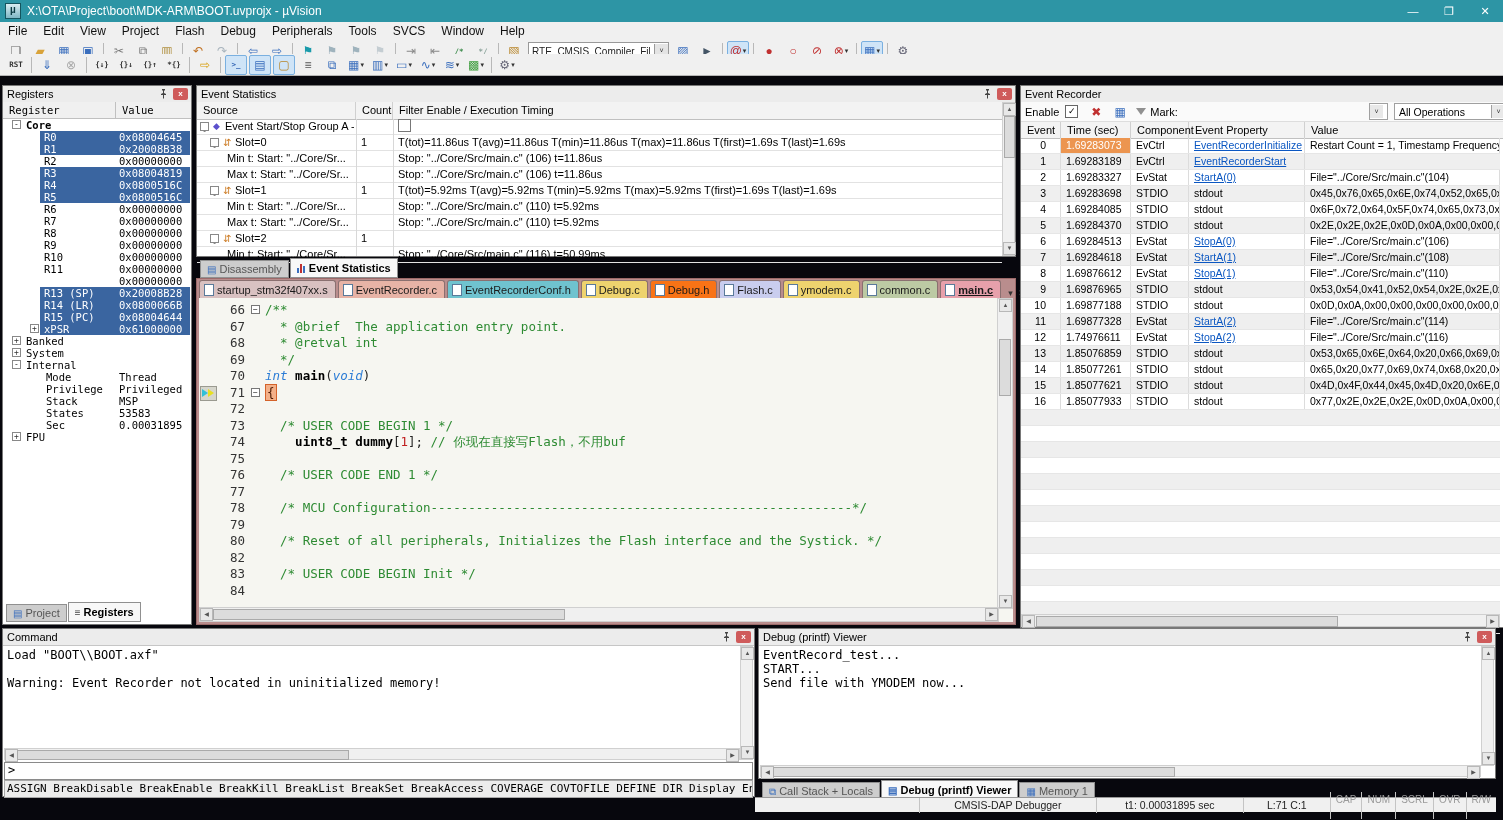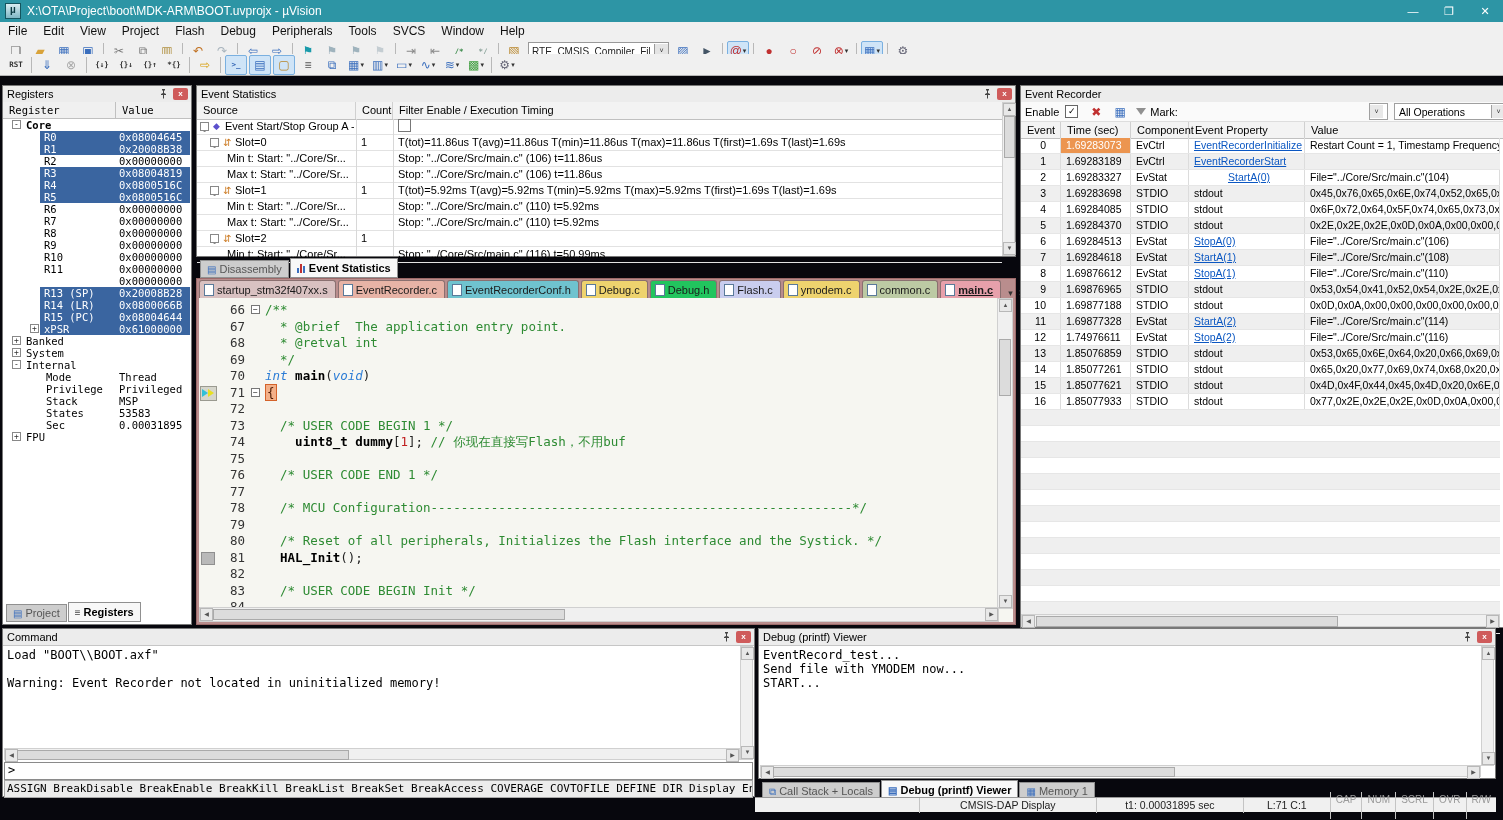--- a/index.html
+++ b/index.html
@@ -569,21 +569,21 @@
         <span>EventRecorder.c</span>
       </span>
       <span class="edtab" style="background: rgb(111, 195, 207);">
         <span class="docicn"></span>
         <span>EventRecorderConf.h</span>
       </span>
       <span class="edtab" style="background: rgb(238, 211, 110);">
         <span class="docicn"></span>
         <span>Debug.c</span>
       </span>
-      <span class="edtab" style="background: #22c55e;">
+      <span class="edtab" style="background: #f97316;">
         <span class="docicn"></span>
         <span>Debug.h</span>
       </span>
       <span class="edtab" style="background: rgb(201, 205, 238);">
         <span class="docicn"></span>
         <span>Flash.c</span>
       </span>
       <span class="edtab" style="background: rgb(238, 211, 110);">
         <span class="docicn"></span>
         <span>ymodem.c</span>
@@ -611,21 +611,20 @@
         <div class="cl"><span class="execmark"><i class="a1"></i><i class="a2"></i></span><span class="lnum">71</span><span class="fold">−</span><span class="ctext"><span class="c-cur">{</span></span></div>
         <div class="cl"><span class="lnum">72</span><span class="ctext"></span></div>
         <div class="cl"><span class="lnum">73</span><span class="ctext"><span class="c-cm">  /* USER CODE BEGIN 1 */</span></span></div>
         <div class="cl"><span class="lnum">74</span><span class="ctext"><span class="c-pl">    </span><span class="c-fn">uint8_t dummy</span><span class="c-pl">[</span><span class="c-num">1</span><span class="c-pl">]; </span><span class="c-cm">// 你现在直接写Flash，不用buf</span></span></div>
         <div class="cl"><span class="lnum">75</span><span class="ctext"></span></div>
         <div class="cl"><span class="lnum">76</span><span class="ctext"><span class="c-cm">  /* USER CODE END 1 */</span></span></div>
         <div class="cl"><span class="lnum">77</span><span class="ctext"></span></div>
         <div class="cl"><span class="lnum">78</span><span class="ctext"><span class="c-cm">  /* MCU Configuration--------------------------------------------------------*/</span></span></div>
         <div class="cl"><span class="lnum">79</span><span class="ctext"></span></div>
         <div class="cl"><span class="lnum">80</span><span class="ctext"><span class="c-cm">  /* Reset of all peripherals, Initializes the Flash interface and the Systick. */</span></span></div>
-        <div class="cl"><span class="framemark"></span><span class="lnum">81</span><span class="ctext"><span class="c-pl">  </span><span class="c-fn">HAL_Init</span><span class="c-pl">();</span></span></div>
         <div class="cl"><span class="lnum">82</span><span class="ctext"></span></div>
         <div class="cl"><span class="lnum">83</span><span class="ctext"><span class="c-cm">  /* USER CODE BEGIN Init */</span></span></div>
         <div class="cl"><span class="lnum">84</span><span class="ctext"></span></div>
       </div>
     <div class="sb" style="position:absolute;right:0;top:0;width:14px;bottom:13px;">
       <span class="arr" style="left:1px;top:0;">▲</span>
       <span class="thumb" style="left:1px;top:40px;width:10px;height:55px;"></span>
       <span class="arr" style="left:1px;bottom:0;">▼</span>
     </div>
     <div class="sb" style="position:absolute;left:0;bottom:0;right:14px;height:13px;">
@@ -687,21 +686,21 @@
         <span class=" ellip" style="left: 0px; width: 40px; border-right: 1px solid rgb(220, 220, 220); padding-left: 0px; text-align: right; padding-right: 14px;">1</span>
         <span class=" ellip" style="left: 40px; width: 70px; border-right: 1px solid rgb(220, 220, 220); padding-left: 5px;">1.69283189</span>
         <span class=" ellip" style="left: 110px; width: 58px; border-right: 1px solid rgb(220, 220, 220); padding-left: 5px;">EvCtrl</span>
         <span class="erlink ellip" style="left: 168px; width: 116px; border-right: 1px solid rgb(220, 220, 220); padding-left: 5px;">EventRecorderStart</span>
         <span class=" ellip" style="left: 284px; width: 195px; border-right: 1px solid rgb(220, 220, 220); padding-left: 5px;"></span>
       </div>
       <div class="errow">
         <span class=" ellip" style="left: 0px; width: 40px; border-right: 1px solid rgb(220, 220, 220); padding-left: 0px; text-align: right; padding-right: 14px;">2</span>
         <span class=" ellip" style="left: 40px; width: 70px; border-right: 1px solid rgb(220, 220, 220); padding-left: 5px;">1.69283327</span>
         <span class=" ellip" style="left: 110px; width: 58px; border-right: 1px solid rgb(220, 220, 220); padding-left: 5px;">EvStat</span>
-        <span class="erlink ellip" style="left: 168px; width: 116px; border-right: 1px solid rgb(220, 220, 220); padding-left: 5px; text-align: center;">StartA(0)</span>
+        <span class="erlink ellip" style="left: 168px; width: 116px; border-right: 1px solid rgb(220, 220, 220); padding-left: 5px;">StartA(0)</span>
         <span class=" ellip" style="left: 284px; width: 195px; border-right: 1px solid rgb(220, 220, 220); padding-left: 5px;">File="../Core/Src/main.c"(104)</span>
       </div>
       <div class="errow alt">
         <span class=" ellip" style="left: 0px; width: 40px; border-right: 1px solid rgb(220, 220, 220); padding-left: 0px; text-align: right; padding-right: 14px;">3</span>
         <span class=" ellip" style="left: 40px; width: 70px; border-right: 1px solid rgb(220, 220, 220); padding-left: 5px;">1.69283698</span>
         <span class=" ellip" style="left: 110px; width: 58px; border-right: 1px solid rgb(220, 220, 220); padding-left: 5px;">STDIO</span>
         <span class=" ellip" style="left: 168px; width: 116px; border-right: 1px solid rgb(220, 220, 220); padding-left: 5px;">stdout</span>
         <span class=" ellip" style="left: 284px; width: 195px; border-right: 1px solid rgb(220, 220, 220); padding-left: 5px;">0x45,0x76,0x65,0x6E,0x74,0x52,0x65,0x63</span>
       </div>
       <div class="errow">
@@ -934,21 +933,21 @@
   <div class="phead">
     <span>Debug (printf) Viewer</span>
     <span class="sp"></span>
     <span class="pin">
       <svg width="9" height="10" viewBox="0 0 9 10">
           <path d="M3 0h3v1L5 2v2l2 1v1H5v3L4.5 10 4 9V6H2V5l2-1V2L3 1z" fill="#444"></path>
         </svg>
     </span>
     <span class="pclose">x</span>
   </div>
-  <div id="dbglines" class="monotext" style="position:absolute;left:1px;top:17px;right:14px;height:108px;overflow:hidden;"><div>EventRecord_test...</div><div>Send file with YMODEM now...</div><div>START...</div></div>
+  <div id="dbglines" class="monotext" style="position:absolute;left:1px;top:17px;right:14px;height:108px;overflow:hidden;"><div>EventRecord_test...</div><div>START...</div><div>Send file with YMODEM now...</div></div>
   <div class="sb abs" style="right:1px;top:17px;width:13px;height:120px;">
     <span class="arr" style="left:0;top:0;">▲</span>
     <span class="arr" style="left:0;bottom:0;">▼</span>
   </div>
   <div class="sb abs" style="left:1px;bottom:1px;right:14px;height:12px;">
     <span class="arr" style="left:0;top:0;">◀</span>
     <span class="thumb" style="left:12px;top:1px;width:400px;height:8px;"></span>
     <span class="arr" style="right:0;top:0;">▶</span>
   </div>
 </div>
@@ -962,21 +961,21 @@
       <span>Debug (printf) Viewer</span>
     </span>
     <span class="btab">
       <span class="ticn" style="color: rgb(58, 110, 189);">▦</span>
       <span>Memory 1</span>
     </span>
   </div>
 
 <div class="abs statusbar">
   <span style="flex:1;"></span>
-  <span class="stcell" style="width:160px;">CMSIS-DAP Display</span>
+  <span class="stcell" style="width:160px;">CMSIS-DAP Debugger</span>
   <span class="stcell" style="width:130px;">t1: 0.00031895 sec</span>
   <span class="stcell" style="width:70px;">L:71 C:1</span>
   <span id="stinds" style="display:flex;">
       <span class="stind">CAP</span>
       <span class="stind">NUM</span>
       <span class="stind">SCRL</span>
       <span class="stind">OVR</span>
       <span class="stind">R/W</span>
     </span>
 </div>

